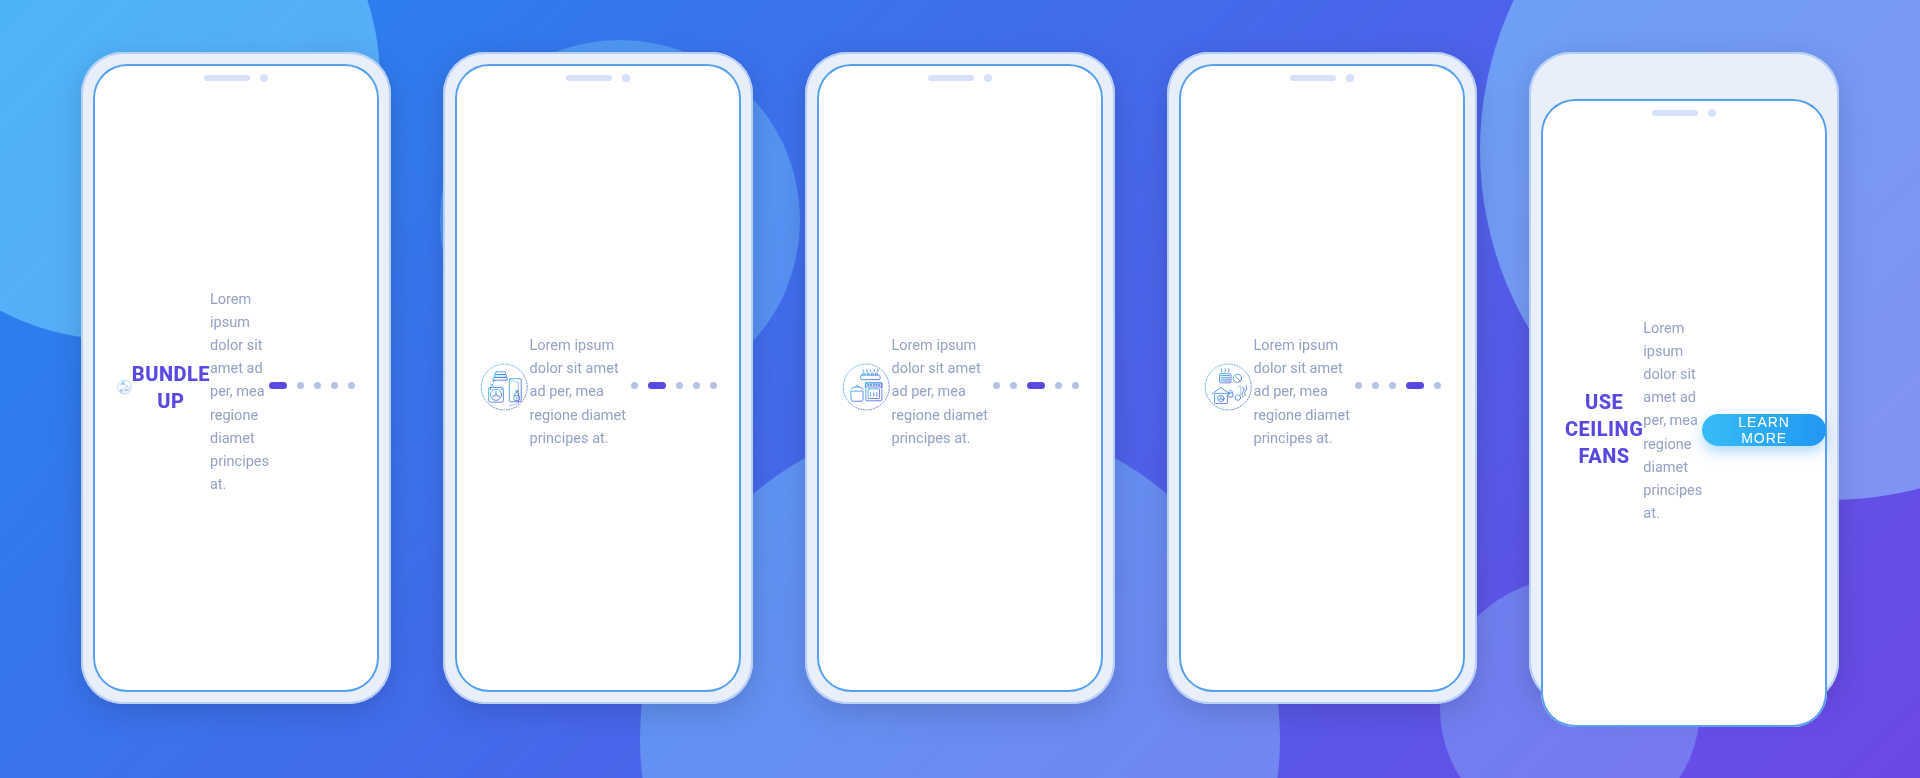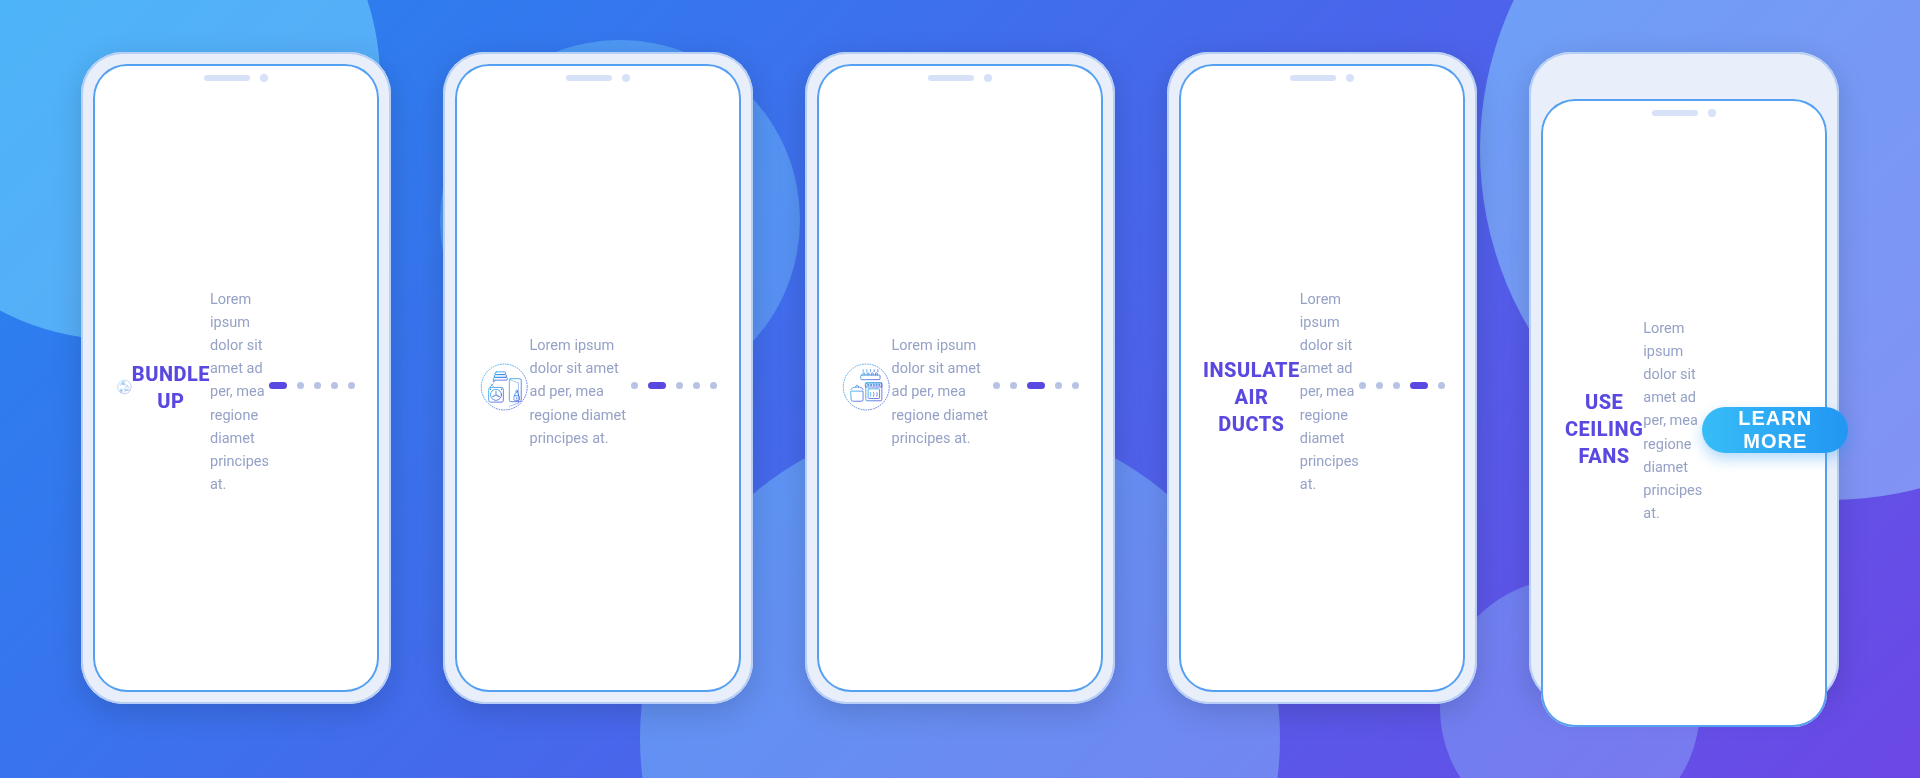--- a/index.html
+++ b/index.html
@@ -27,21 +27,21 @@
   .notch .bar{width:46px;height:6px;border-radius:3px;background:#d7e1f7;}
   .notch .dot{width:8px;height:8px;border-radius:50%;background:#d7e1f7;}
   .illus{width:218px;height:218px;display:flex;align-items:center;justify-content:center;margin-top:2px;}
   .illus svg{width:100%;height:100%;}
   .title{margin-top:22px;min-height:72px;text-align:center;font-weight:800;font-size:20px;letter-spacing:.5px;color:var(--title);line-height:1.35;white-space:pre-line;text-transform:uppercase;}
   .desc{margin-top:12px;font-size:14.5px;color:var(--body);line-height:1.6;max-width:230px;}
   .spacer{flex:1;}
   .dots{display:flex;gap:10px;margin-bottom:2px;}
   .dots span{width:7px;height:7px;border-radius:50%;background:var(--dot);}
   .dots span.active{width:18px;border-radius:4px;background:var(--dot-active);}
-  .cta{display:none;margin-top:24px;padding:0 36px;border-radius:999px;border:none;background:linear-gradient(90deg,var(--cta-a),var(--cta-b));color:#fff;font-weight:700;font-size:20px;letter-spacing:1px;cursor:pointer;box-shadow:0 6px 14px rgba(33,150,243,.35);}
+  .cta{display:none;margin-top:24px;padding:0 36px;border-radius:999px;border:none;background:linear-gradient(90deg,var(--cta-a),var(--cta-b));color:#fff;font-weight:400;font-size:14px;letter-spacing:1px;cursor:pointer;box-shadow:0 6px 14px rgba(33,150,243,.35);}
   .phone:last-child .cta{display:inline-block;}
   .phone:last-child .dots{display:none;}
   .phone:last-child .desc{margin-top:6px;}
   .phone:last-child .title{min-height:60px;}
   .phone:last-child .screen{padding-top:40px;margin-top:35px;}
   .phone:last-child .spacer{flex:.55;}
 </style>
 </head>
 <body>
 
@@ -213,22 +213,20 @@
     <path d="M113 136v-5a7 7 0 0114 0v5"></path>
 
     <path d="M152 112v36"></path>
               <circle cx="152" cy="156" r="12"></circle>
     <path d="M152 112a6 6 0 0112 0v30" opacity=".5"></path>
 
     <path d="M174 110c6 8 6 14 0 22c-6 8-6 14 0 22"></path>
     <path d="M186 104c6 8 6 14 0 22c-6 8-6 14 0 22"></path>
   </svg>
           </div>
-      <div class="title">INSULATE
-AIR DUCTS</div>
       <div class="desc">Lorem ipsum dolor sit amet ad per, mea regione diamet principes at.</div>
       <div class="spacer"></div>
       <div class="dots">
             <span class=""></span>
             <span class=""></span>
             <span class=""></span>
             <span class="active"></span>
             <span class=""></span>
           </div>
 

